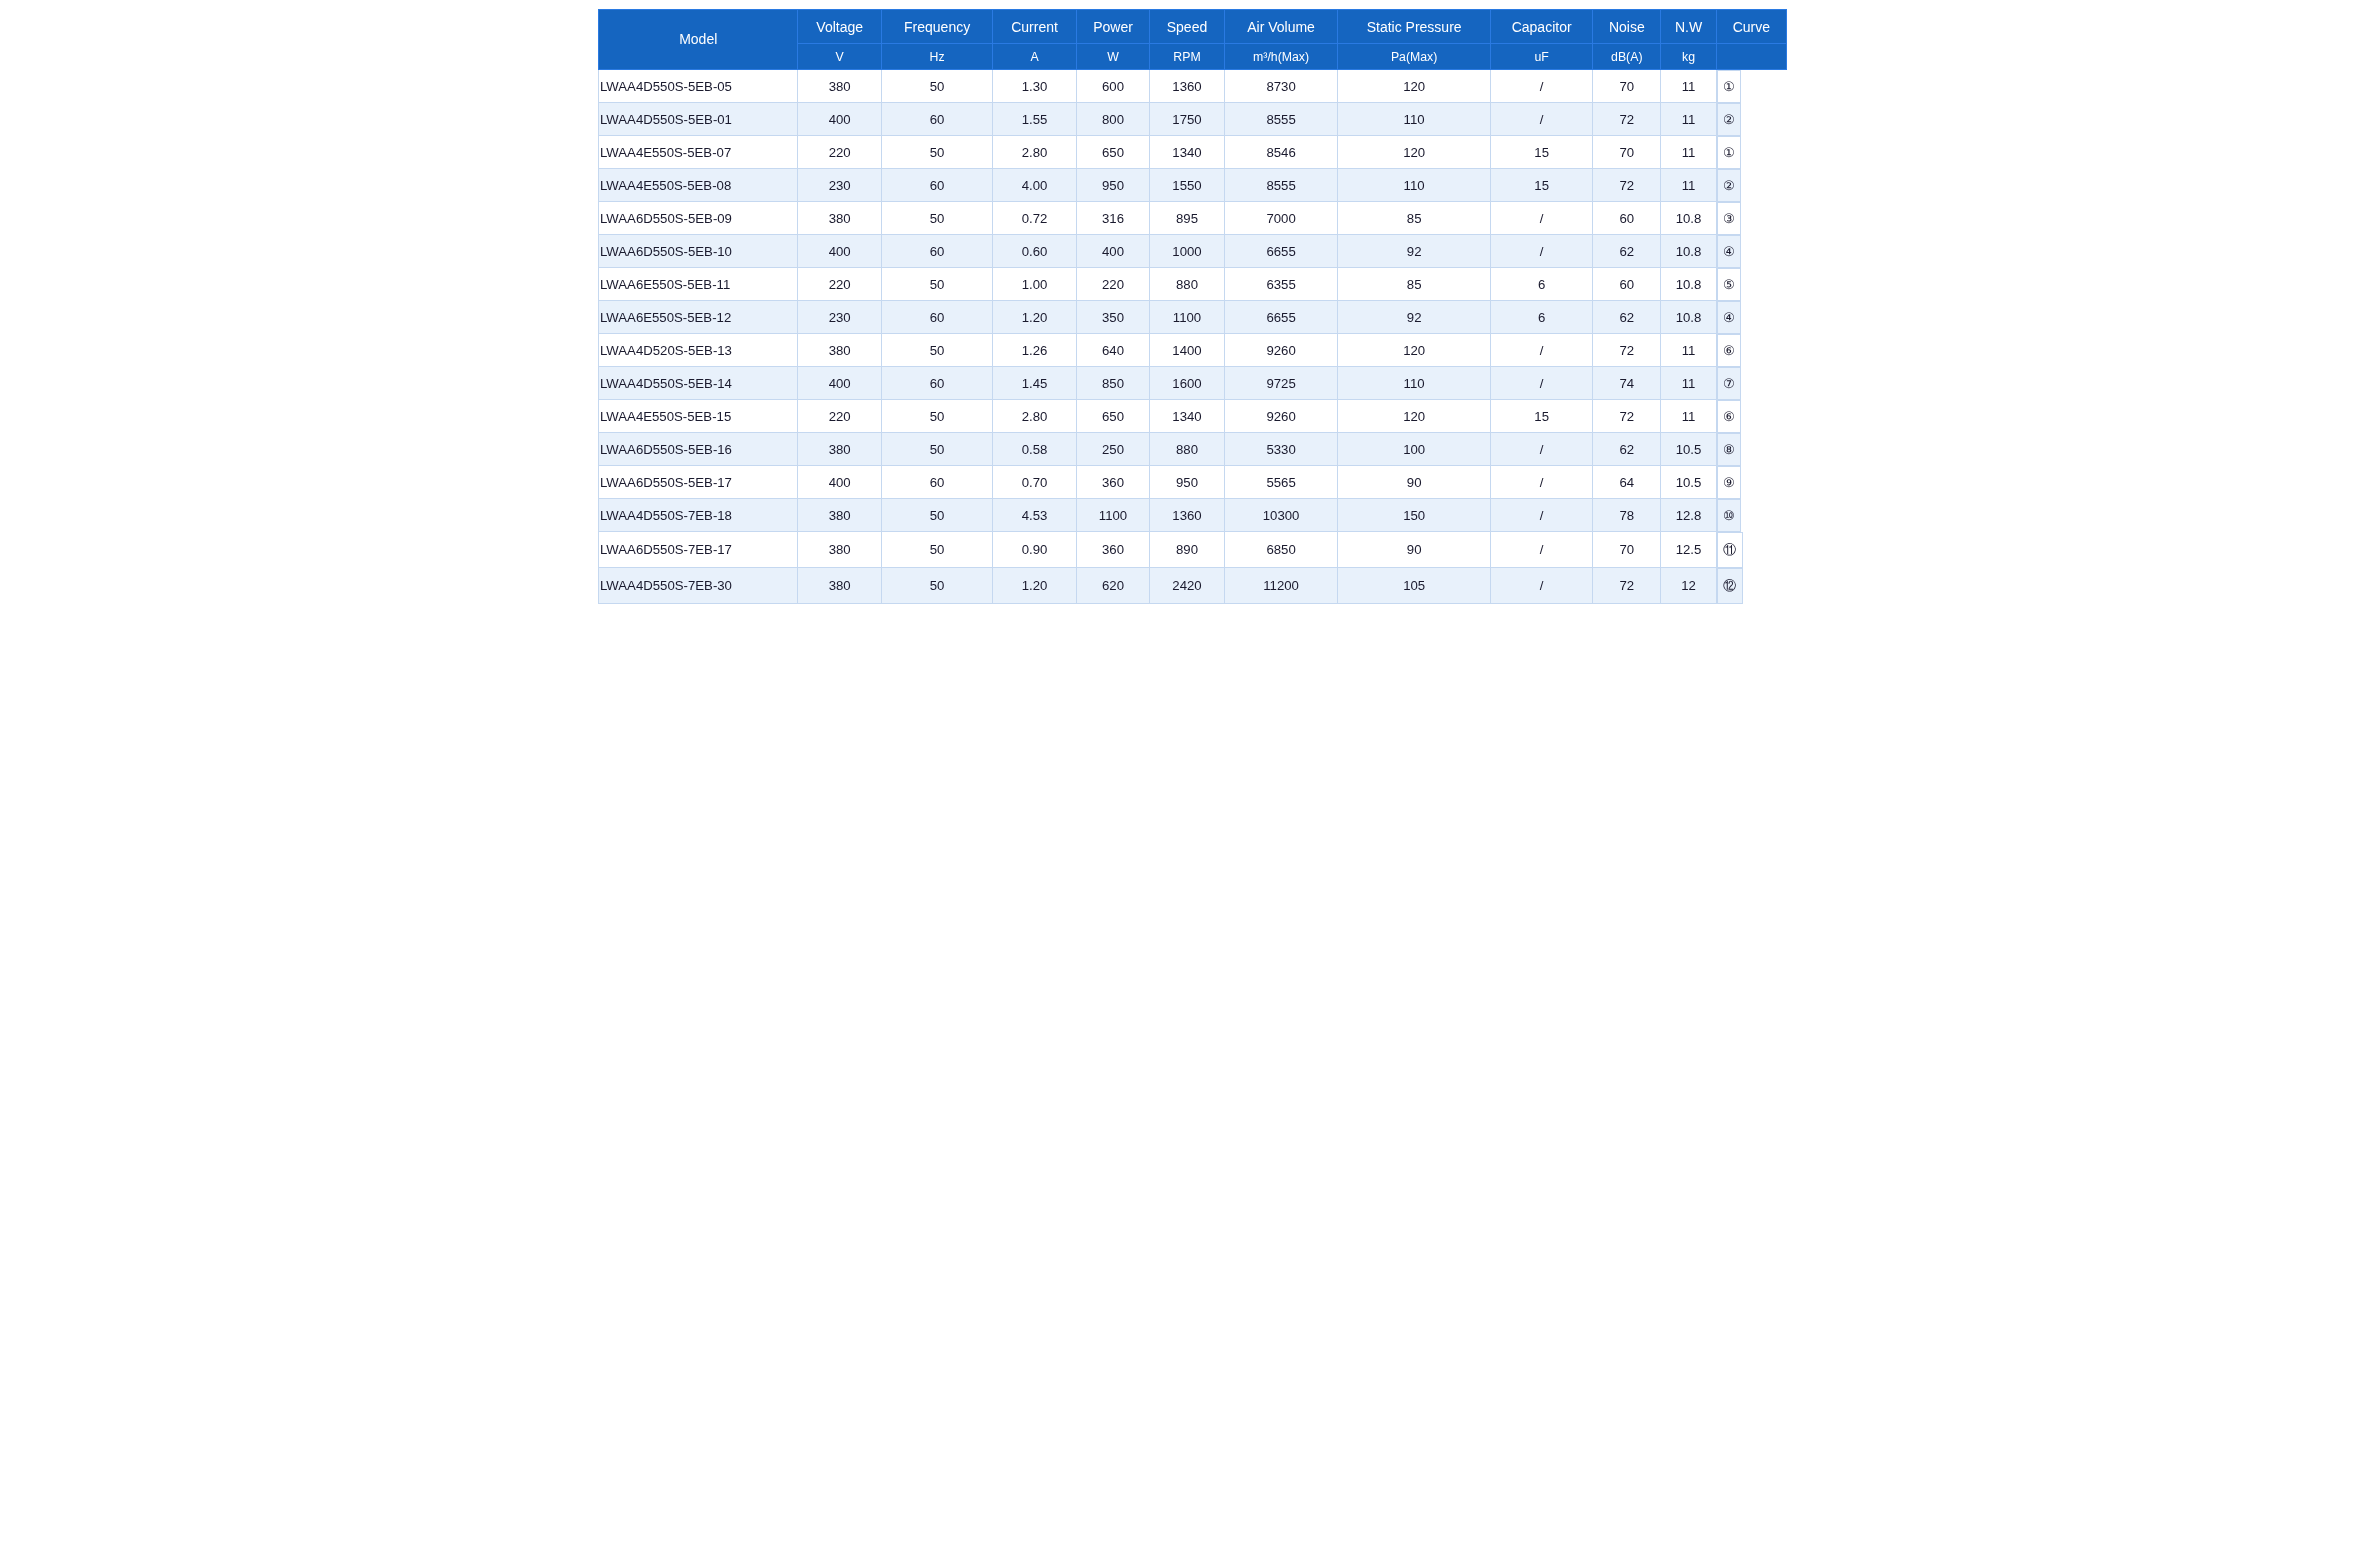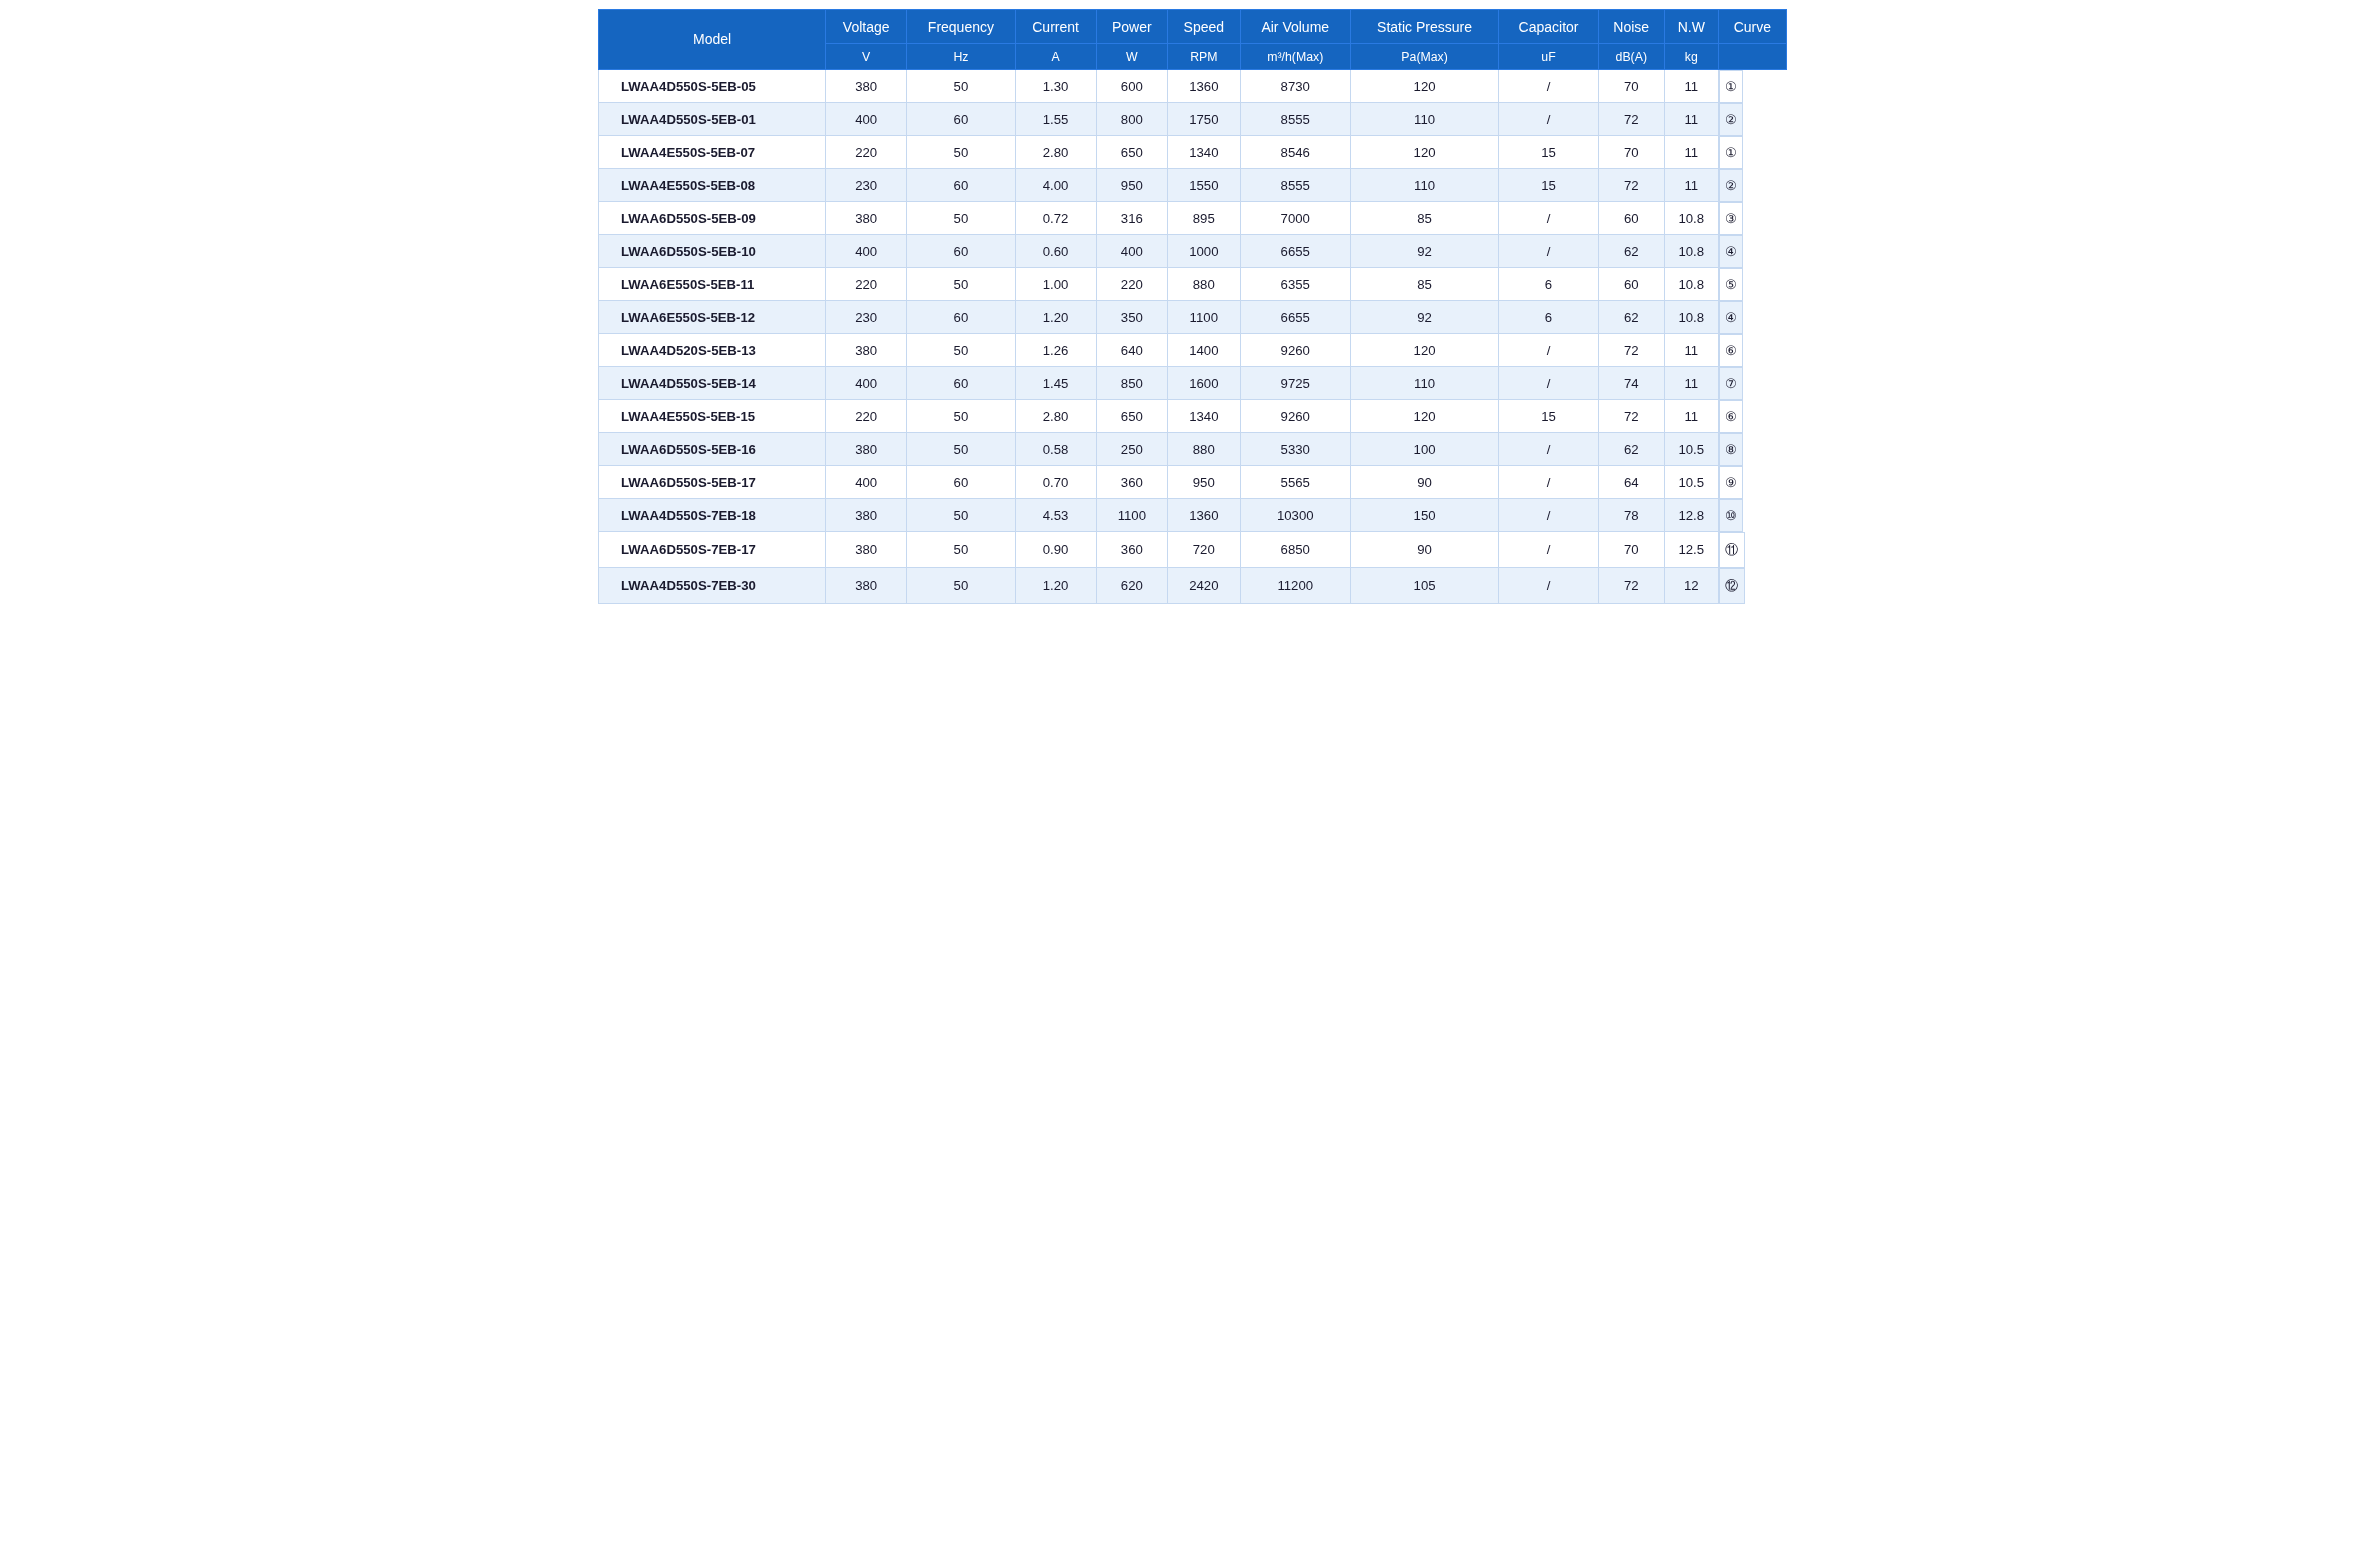--- a/index.html
+++ b/index.html
@@ -48,22 +48,22 @@
       font-size: 13.2px;
     }
     tbody tr:nth-child(odd) td {
       background-color: #fff;
     }
     tbody tr:nth-child(even) td {
       background-color: #e8f1fb;
     }
     td.model-col {
       text-align: left;
-      padding-left: 22px;
-      font-weight: bold;
+      padding-left: 1px;
+      font-weight: normal;
     }
     .circled {
       display: inline-block;
       font-size: 13.2px;
     }
     .watermark {
       position: absolute;
       bottom: 70px;
       left: 53px;
       opacity: 0.13;
@@ -311,21 +311,21 @@
           <td>78</td>
           <td>12.8</td>
           <td class="circled"><span class="circled">⑩</span></td>
         </tr>
         <tr>
           <td class="model-col">LWAA6D550S-7EB-17</td>
           <td>380</td>
           <td>50</td>
           <td>0.90</td>
           <td>360</td>
-          <td>720</td>
+          <td>890</td>
           <td>6850</td>
           <td>90</td>
           <td>/</td>
           <td>70</td>
           <td>12.5</td>
           <td class="circled"><span class="circled">⑪</span></td>
         </tr>
         <tr>
           <td class="model-col">LWAA4D550S-7EB-30</td>
           <td>380</td>

